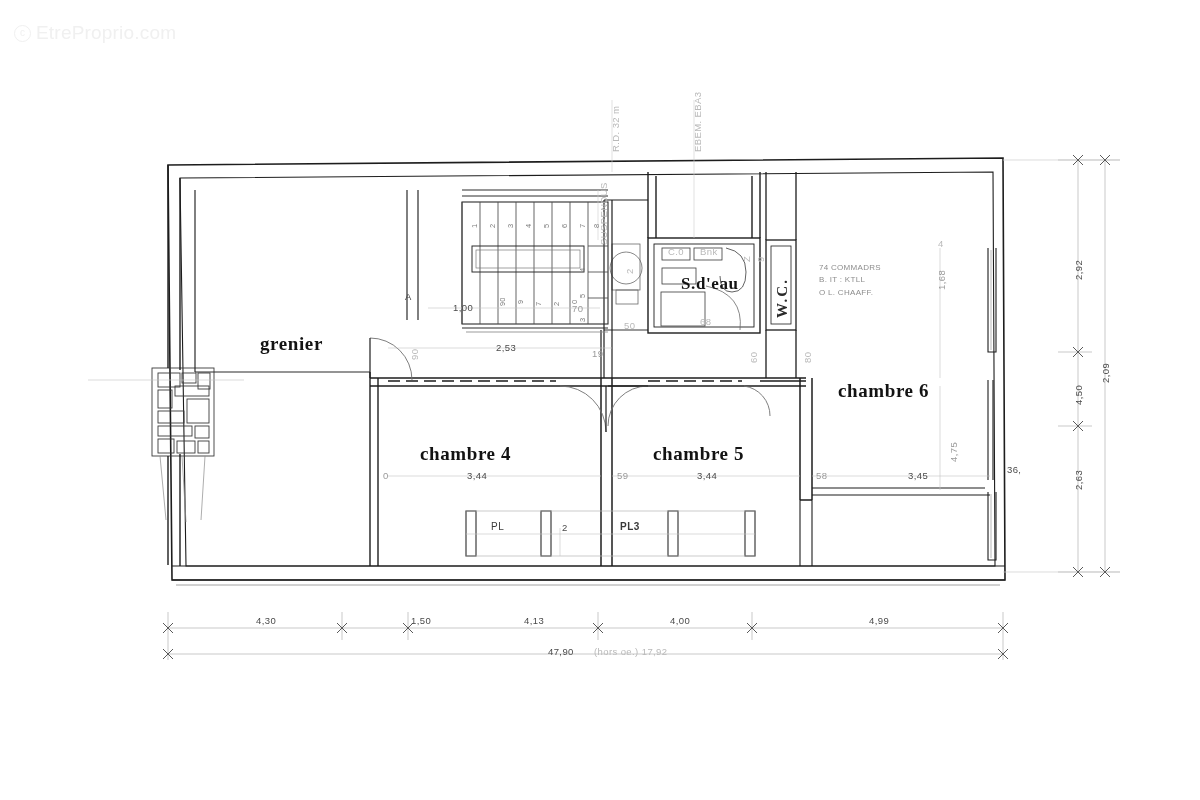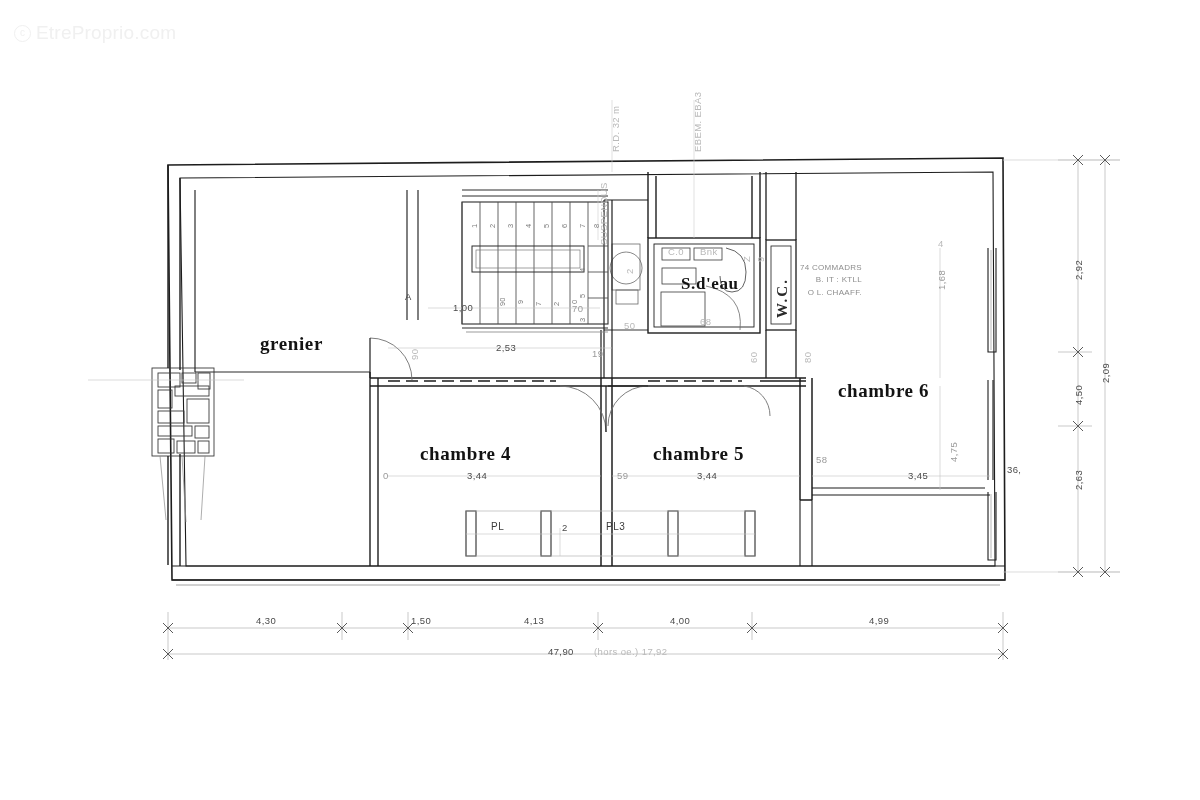--- a/index.html
+++ b/index.html
@@ -341,21 +341,21 @@
 
   <div class="lbl dim" style="left:496px;top:342px;">2,53</div>
   <div class="lbl dim faint" style="left:592px;top:348px;">19</div>
   <div class="lbl dim" style="left:453px;top:302px;">1,00</div>
   <div class="lbl dim faint" style="left:572px;top:303px;">70</div>
 
   <div class="lbl dim vert faint" style="left:936px;top:290px;">1,68</div>
   <div class="lbl dim vert faint" style="left:948px;top:462px;">4,75</div>
   <div class="lbl dim" style="left:1007px;top:464px;">36,</div>
   <div class="lbl dim faint" style="left:617px;top:470px;">59</div>
-  <div class="lbl dim faint" style="left:816px;top:454px;">58</div>
+  <div class="lbl dim faint" style="left:816px;top:470px;">58</div>
   <div class="lbl dim faint" style="left:383px;top:470px;">0</div>
   <div class="lbl dim vert faintest" style="left:409px;top:360px;">90</div>
   <div class="lbl dim faintest" style="left:700px;top:316px;">68</div>
   <div class="lbl dim faintest" style="left:624px;top:320px;">50</div>
   <div class="lbl dim vert faintest" style="left:748px;top:363px;">60</div>
   <div class="lbl dim vert faintest" style="left:802px;top:363px;">80</div>
   <div class="lbl dim faintest" style="left:938px;top:238px;">4</div>
 
   <div class="lbl stair-num" style="left:470px;top:228px;">1</div>
   <div class="lbl stair-num" style="left:488px;top:228px;">2</div>
@@ -372,21 +372,21 @@
   <div class="lbl stair-num" style="left:552px;top:306px;">2</div>
   <div class="lbl stair-num" style="left:570px;top:304px;">0</div>
 
   <div class="lbl stair-num" style="left:578px;top:272px;">4</div>
   <div class="lbl stair-num" style="left:578px;top:298px;">5</div>
   <div class="lbl stair-num" style="left:578px;top:322px;">3</div>
 
   <div class="lbl dim" style="left:405px;top:291px;">A</div>
 
   <div class="lbl closet-lbl" style="left:491px;top:521px;">PL</div>
-  <div class="lbl closet-lbl" style="left:606px;top:521px;">PL3</div>
+  <div class="lbl closet-lbl" style="left:620px;top:521px;font-weight:bold;">PL3</div>
   <div class="lbl dim" style="left:562px;top:522px;">2</div>
 
   <div class="lbl dim" style="left:256px;top:615px;">4,30</div>
   <div class="lbl dim" style="left:411px;top:615px;">1,50</div>
   <div class="lbl dim" style="left:524px;top:615px;text-align:center;">4,13</div>
   <div class="lbl dim" style="left:670px;top:615px;">4,00</div>
   <div class="lbl dim" style="left:869px;top:615px;">4,99</div>
 
   <div class="lbl dim" style="left:548px;top:646px;">47,90</div>
   <div class="lbl dim faintest" style="left:594px;top:646px;">(hors oe.) 17,92</div>
@@ -399,20 +399,20 @@
   <div class="lbl dim vert faintest" style="left:610px;top:152px;">R.D. 32 m</div>
   <div class="lbl dim vert faintest" style="left:692px;top:152px;">EBEM. EBA3</div>
   <div class="lbl dim vert faintest" style="left:598px;top:245px;">SUSPENDUS</div>
 
   <div class="lbl dim faintest" style="left:668px;top:246px;">C.0</div>
   <div class="lbl dim faintest" style="left:700px;top:246px;">Bnk</div>
   <div class="lbl dim vert faintest" style="left:741px;top:262px;">Z</div>
   <div class="lbl dim vert faintest" style="left:755px;top:262px;">9</div>
   <div class="lbl dim vert faintest" style="left:624px;top:274px;">2</div>
 
-  <div class="lbl note-block" style="left:800px;top:262px;text-align:right;">
+  <div class="lbl note-block" style="left:819px;top:262px;">
     <div>74 COMMADRS</div>
     <div>B. IT : KTLL</div>
     <div>O L. CHAAFF.</div>
   </div>
 
 
 </div>
 
 </body></html>

